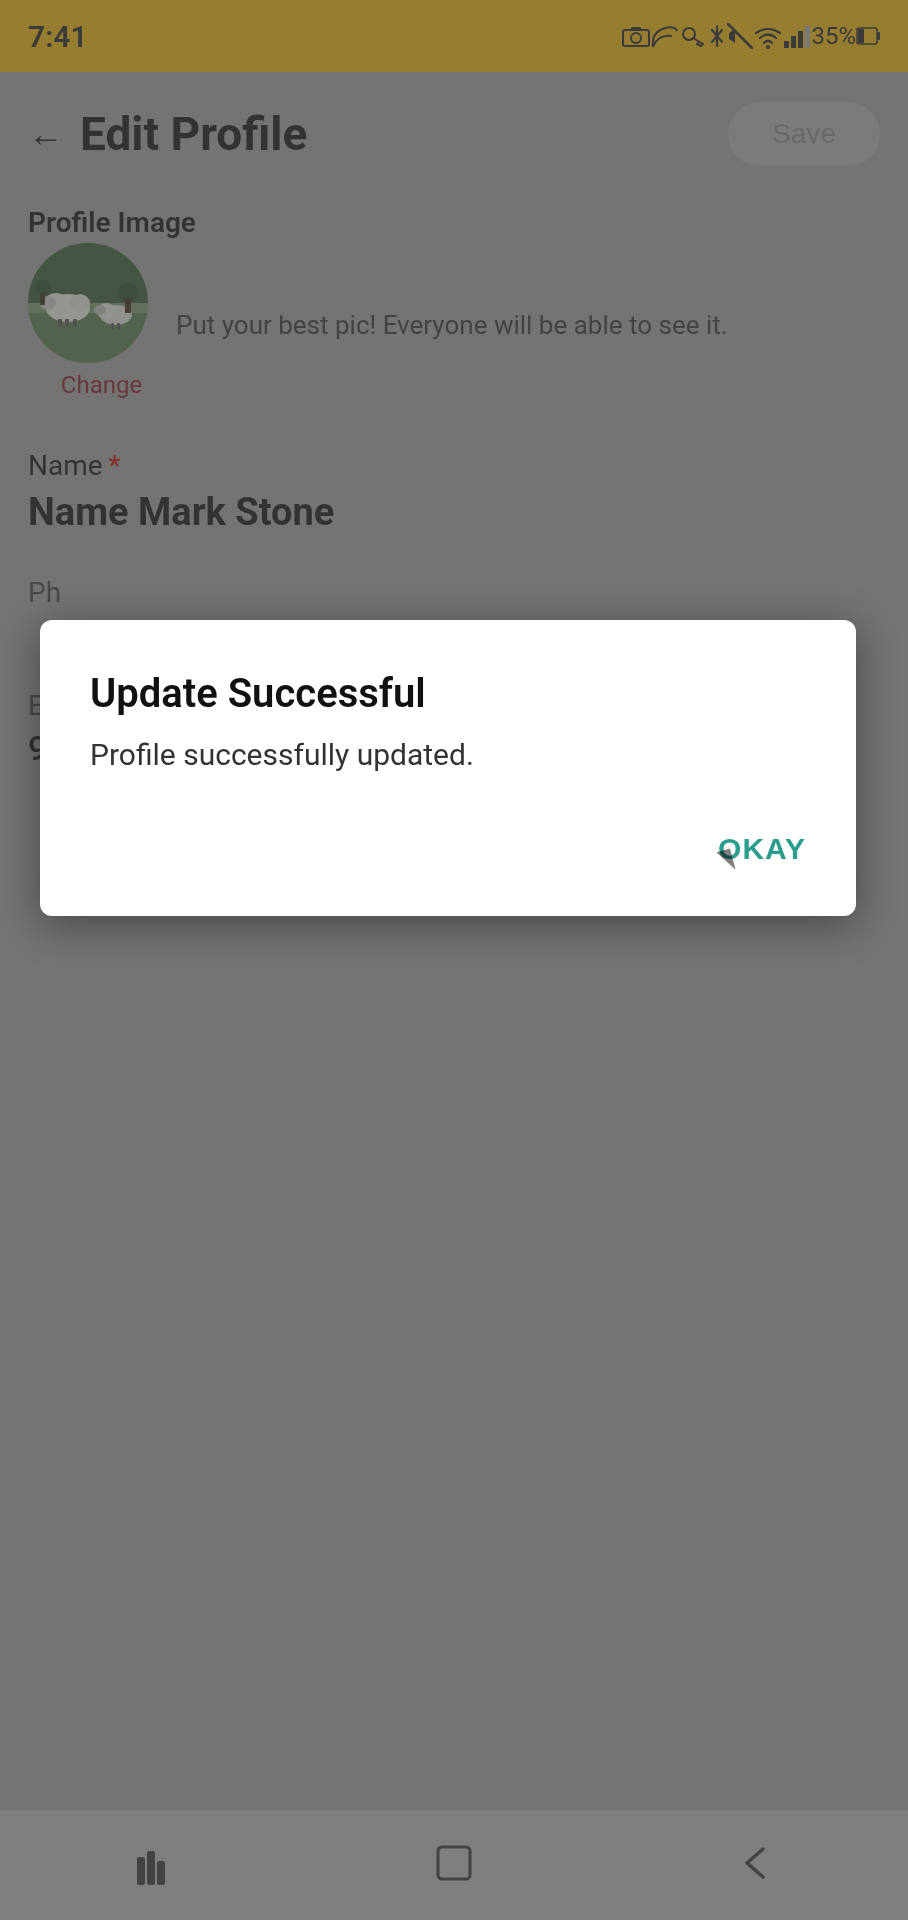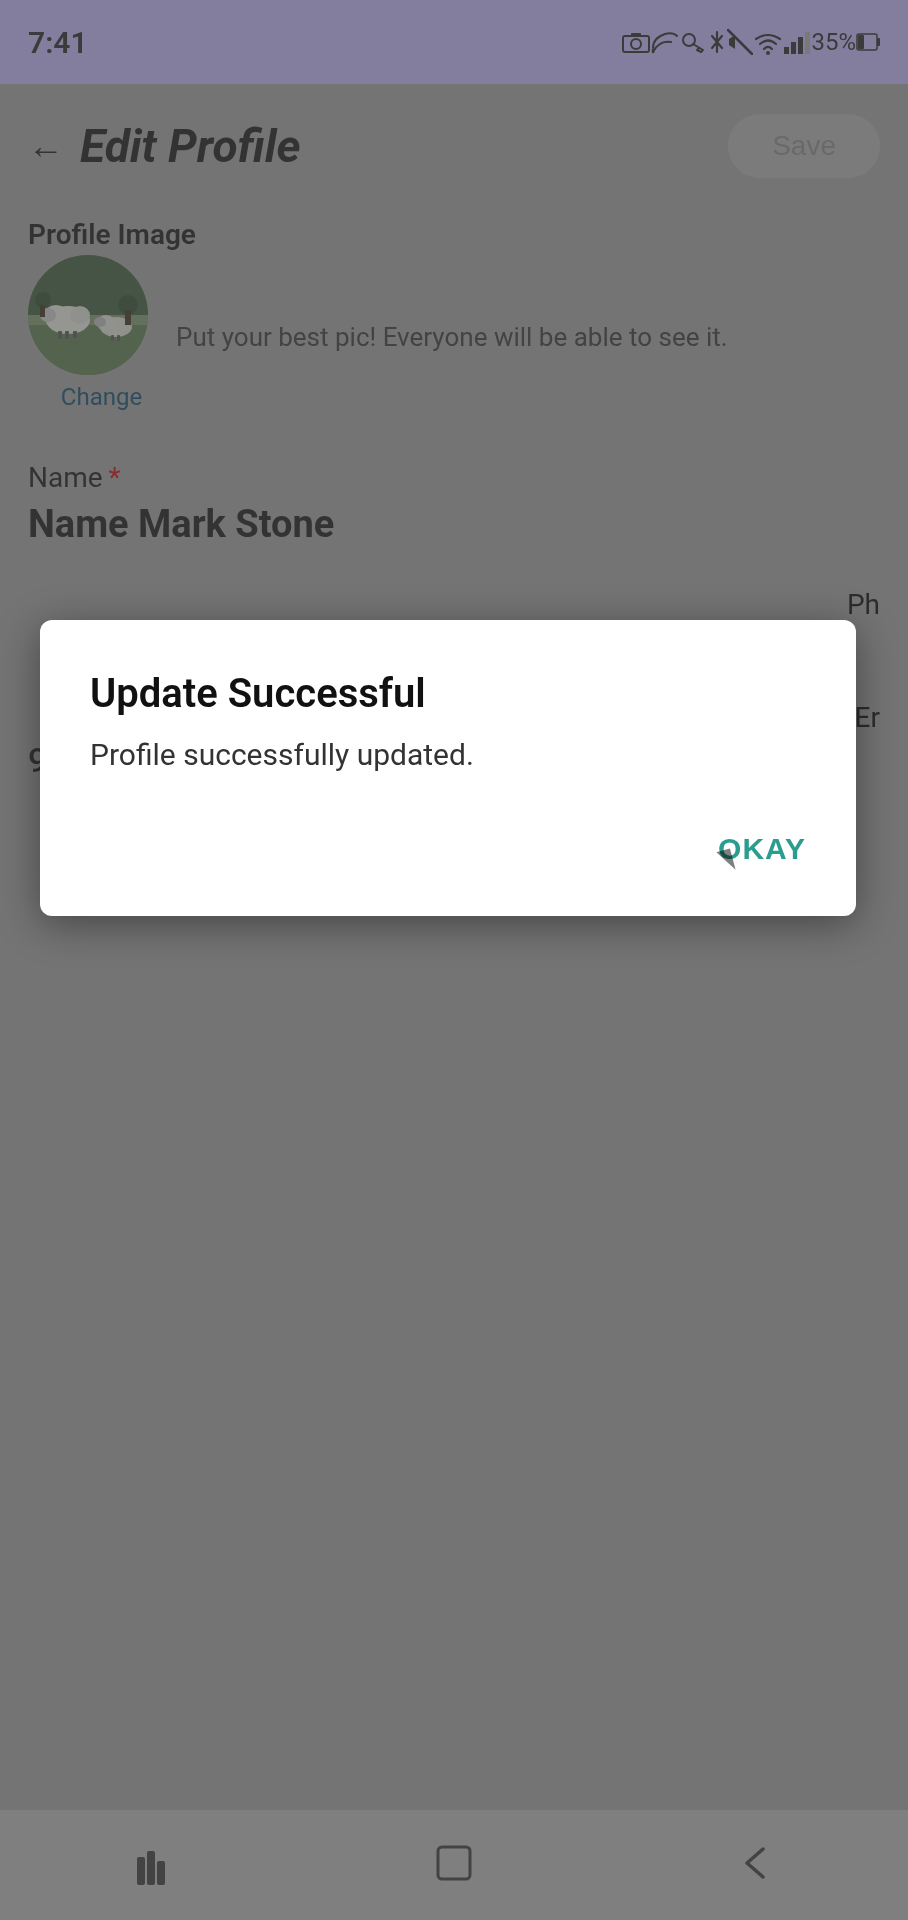--- a/index.html
+++ b/index.html
@@ -10,22 +10,22 @@
       min-height: 1920px;
       background: #8a8a8a;
       font-family: 'Roboto', Arial, sans-serif;
       position: relative;
       overflow: hidden;
     }
 
     
     .status-bar {
       width: 100%;
-      height: 84px;
-      background: #c4b5fd;
+      height: 72px;
+      background: #eab308;
       display: flex;
       align-items: center;
       justify-content: space-between;
       padding: 4px 28px;
     }
 
     .status-time {
       font-size: 30px;
       font-weight: 600;
       color: #222;
@@ -67,21 +67,20 @@
     .back-arrow {
       font-size: 36px;
       color: #111;
       font-weight: 400;
     }
 
     .page-title {
       font-size: 46px;
       font-weight: 700;
       color: #111;
-      font-style: italic;
     }
 
     .save-button {
       background: #b0b0b0;
       color: #888;
       border: none;
       border-radius: 40px;
       padding: 16px 44px;
       font-size: 28px;
       font-weight: 500;
@@ -120,21 +119,21 @@
     }
 
     
     .profile-avatar svg {
       width: 100%;
       height: 100%;
     }
 
     .change-label {
       font-size: 24px;
-      color: #0c4a6e;
+      color: #7f1d1d;
       margin-left: 27px;
     }
 
     .profile-hint {
       font-size: 26px;
       color: #333;
       flex: 1;
       margin-top: 8px;
     }
 
@@ -160,23 +159,22 @@
 
     .field-value {
       font-size: 38px;
       font-weight: 700;
       color: #111;
     }
 
     
     .partial-field {
       font-size: 28px;
-      color: #000000;
+      color: #404040;
       margin-top: 42px;
-      text-align: right;
     }
 
     .partial-value {
       font-size: 34px;
       font-weight: 500;
       color: #111;
       margin-top: 6px;
     }
 
     

